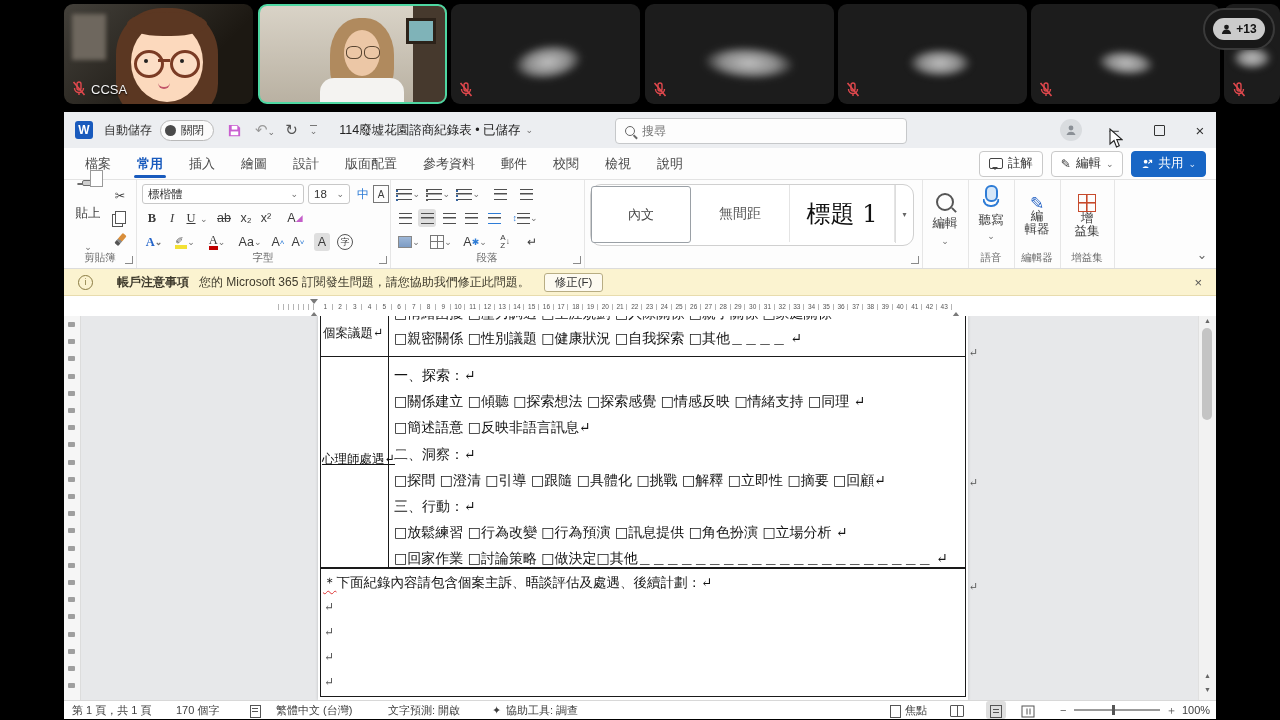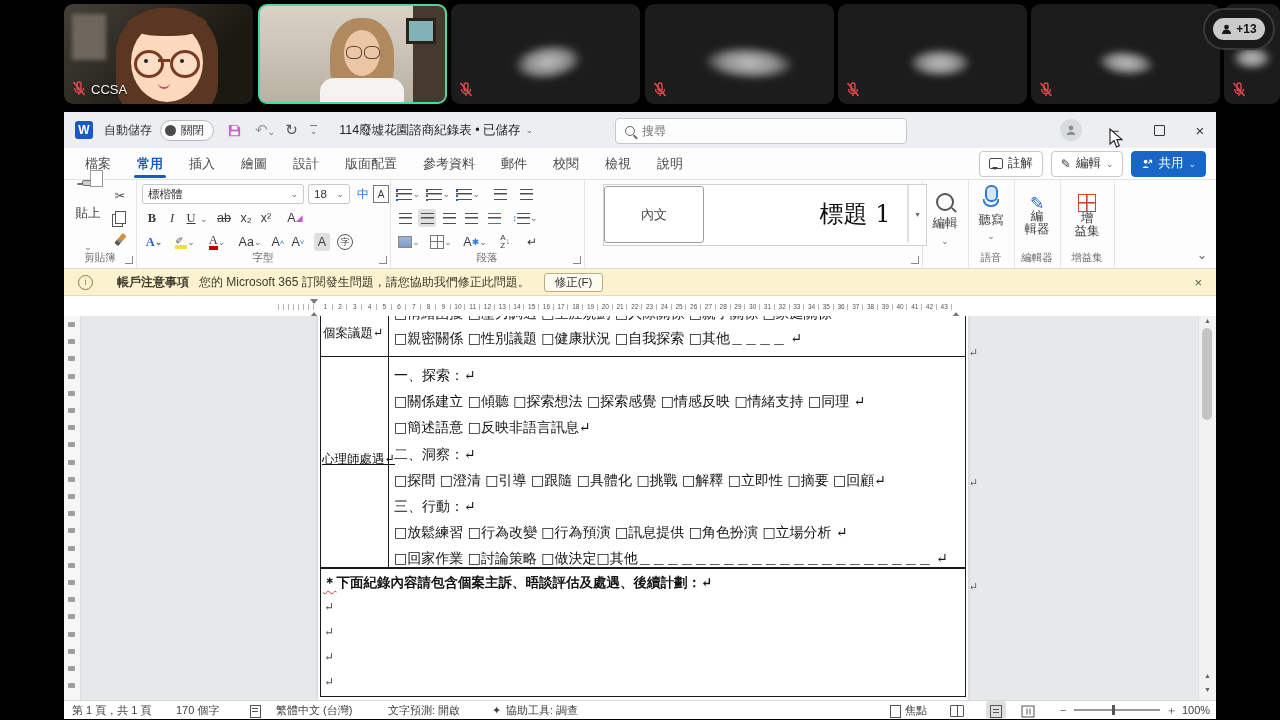--- a/index.html
+++ b/index.html
@@ -344,23 +344,26 @@
             <span class="chev">⌄</span>
           </div>
         <div class="rbtn" style="left:72px;top:53px;width:26px;height:18px">A<span style="color:#2e7cd6;font-size:9px">✱</span><span class="chev">⌄</span></div>
         <div class="rbtn" style="left:104px;top:53px;width:22px;height:18px;font-size:8px;line-height:8px"><span style="display:inline-flex;flex-direction:column">A<span>Z</span></span>↓</div>
         <div class="rbtn" style="left:132px;top:53px;width:20px;height:18px;font-size:12px">↵</div>
         <div class="glabel">段落</div>
         <div class="launcher"></div>
       </div>
 
       <div class="rgroup" style="left:520px;width:338px">
-        <div class="abs" style="left:19px;top:4px;width:322px;height:60px;border:1px solid #d0d0d0;border-radius:0;background:#fff">
+        <div class="abs" style="left:6px;top:4px;width:322px;height:60px;border:1px solid #d0d0d0;border-radius:11px;background:#fff">
           <div class="stylecard" style="left:0;width:98px;border:1.5px solid #9aa0a6;border-radius:3px;height:55px;top:1px">
               <span style="font-size:13px;color:#444">內文</span>
+            </div>
+          <div class="stylecard" style="left:100px;width:98px;height:57px">
+              <span style="font-size:14px;color:#555">無間距</span>
             </div>
           <div class="stylecard" style="left:199px;width:104px;height:57px">
               <span style="font-size:24px;color:#111;font-family:'DejaVu Serif',serif">標題 1</span>
             </div>
           <div class="abs" style="left:304px;top:0;width:17px;height:58px;border-left:1px solid #ddd;display:flex;align-items:center;justify-content:center;color:#666;font-size:8px">▾</div>
         </div>
         <div class="launcher"></div>
       </div>
 
       <div class="rgroup" style="left:858px;width:46px">
@@ -505,21 +508,21 @@
         <div class="abs" style="left:76px;top:0;width:568px;height:10px;overflow:hidden">
           <div class="doc" style="position:absolute;top:-11px;left:0;font-size:14px">□情緒困擾 □壓力調適 □生涯規劃 □人際關係 □親子關係 □家庭關係</div>
         </div>
         <div class="abs doc" style="left:76px;top:14px;font-size:14px">□親密關係 □性別議題 □健康狀況 □自我探索 □其他＿＿＿＿ ↵</div>
 
         
         <div class="abs doc" style="left:4px;top:135px;font-size:12.5px;text-decoration:underline">心理師處遇↵</div>
         <div id="treatlines"><div class="dline doc" style="top: 48px; font-size: 14px;">一、探索：↵</div><div class="dline doc" style="top: 74.2px; font-size: 14px;">□關係建立 □傾聽 □探索想法 □探索感覺 □情感反映 □情緒支持 □同理 ↵</div><div class="dline doc" style="top: 100.4px; font-size: 14px;">□簡述語意 □反映非語言訊息↵</div><div class="dline doc" style="top: 126.6px; font-size: 14px;">二、洞察：↵</div><div class="dline doc" style="top: 152.8px; font-size: 14px;">□探問 □澄清 □引導 □跟隨 □具體化 □挑戰 □解釋 □立即性 □摘要 □回顧↵</div><div class="dline doc" style="top: 179px; font-size: 14px;">三、行動：↵</div><div class="dline doc" style="top: 205.2px; font-size: 14px;">□放鬆練習 □行為改變 □行為預演 □訊息提供 □角色扮演 □立場分析 ↵</div><div class="dline doc" style="top: 231.4px; font-size: 14px;">□回家作業 □討論策略 □做決定□其他＿＿＿＿＿＿＿＿＿＿＿＿＿＿＿＿＿＿＿＿＿ ↵</div></div>
 
         
-        <div class="abs doc" id="recheading" style="left:5px;top:258px;font-size:13.5px;font-weight:700"><span style="text-decoration: underline 1px wavy rgb(221, 51, 51); text-underline-offset: 3px;">＊</span>下面紀錄內容請包含個案主訴、晤談評估及處遇、後續計劃：↵</div>
+        <div class="abs doc" id="recheading" style="left:5px;top:258px;font-size:13.5px;font-weight:400"><span style="text-decoration: underline 1px wavy rgb(221, 51, 51); text-underline-offset: 3px;">＊</span>下面紀錄內容請包含個案主訴、晤談評估及處遇、後續計劃：↵</div>
         <div id="emptymarks"><div class="abs doc" style="left: 6px; top: 284px; font-size: 12px; color: rgb(85, 85, 85);">↵</div><div class="abs doc" style="left: 6px; top: 309px; font-size: 12px; color: rgb(85, 85, 85);">↵</div><div class="abs doc" style="left: 6px; top: 334px; font-size: 12px; color: rgb(85, 85, 85);">↵</div><div class="abs doc" style="left: 6px; top: 359px; font-size: 12px; color: rgb(85, 85, 85);">↵</div></div>
         <div id="rowendmarks"><div class="abs doc" style="left: 651px; top: 30px; font-size: 11px; color: rgb(85, 85, 85);">↵</div><div class="abs doc" style="left: 651px; top: 160px; font-size: 11px; color: rgb(85, 85, 85);">↵</div><div class="abs doc" style="left: 651px; top: 264px; font-size: 11px; color: rgb(85, 85, 85);">↵</div></div>
       </div>
 
       <div class="scroll">
         <div class="abs" style="left:0;top:1px;width:17px;text-align:center;font-size:7px;color:#666">▲</div>
         <div class="thumb" style="top:12px;height:92px"></div>
         <div class="abs" style="left:0;top:356px;width:17px;text-align:center;font-size:7px;color:#666">▲</div>
         <div class="abs" style="left:0;top:370px;width:17px;text-align:center;font-size:7px;color:#666">▼</div>
       </div>

